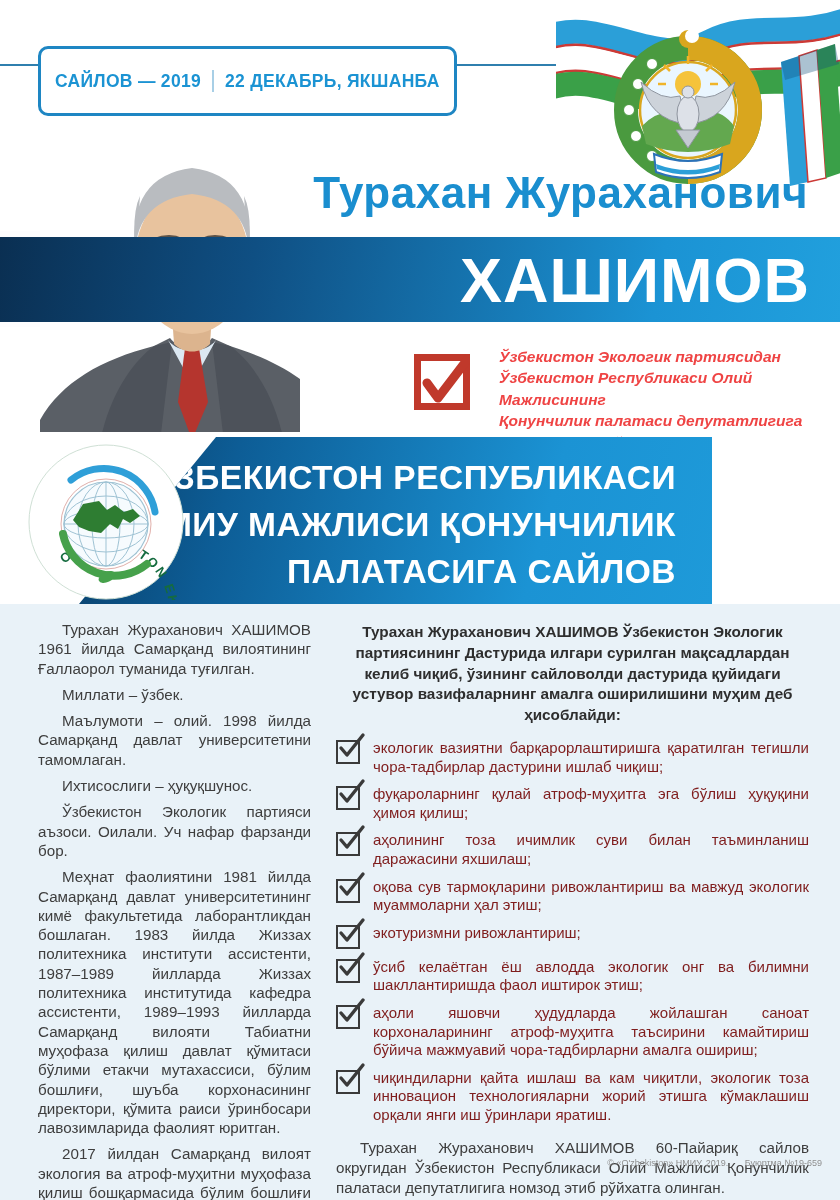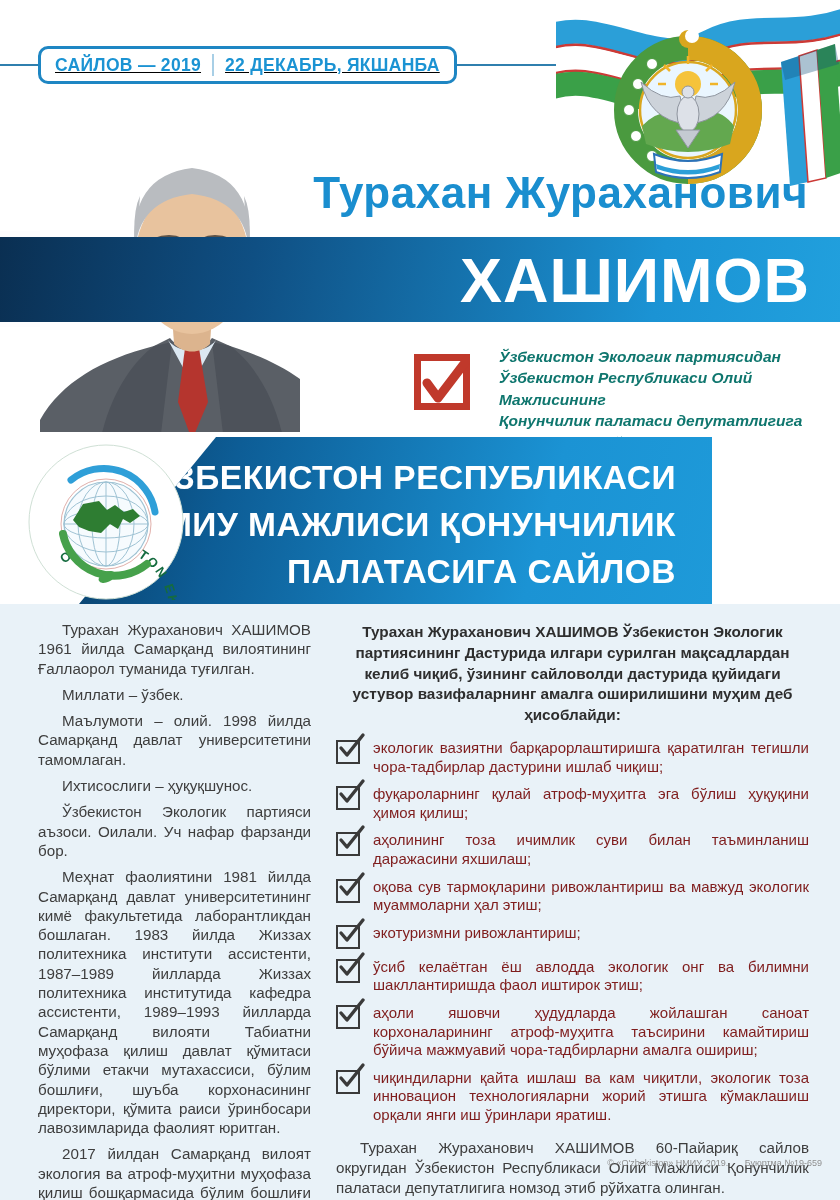--- a/index.html
+++ b/index.html
@@ -4,22 +4,22 @@
 <style>
   html,body{margin:0;padding:0;background:#fff;}
   #poster{
     position:relative; width:840px; height:1200px; background:#ffffff;
     overflow:hidden; font-family:"Liberation Sans", sans-serif;
   }
   
   .top-rule{position:absolute; left:0; top:64px; width:648px; height:2px; background:#2f7fae;}
   .badge{
     position:absolute; left:38px; top:46px; background:#fff;
-    border:3px solid #1e86c3; border-radius:10px; padding:5px 14px;
-    display:flex; align-items:center; gap:11px;text-decoration:underline;
+    border:3px solid #1e86c3; border-radius:10px; padding:21px 14px;
+    display:flex; align-items:center; gap:11px;
   }
   .badge span{font-size:17.5px; font-weight:bold; color:#1b93d3; letter-spacing:.3px; white-space:nowrap;}
   .badge .divider{width:2px; height:22px; background:#a8cfe6;}
   
   .ribbon{position:absolute; left:556px; top:0; width:284px; height:190px;}
   .emblem{position:absolute; left:608px; top:26px; width:160px; height:162px;}
   
   .photo-patch{position:absolute; left:0; top:231px; width:90px; height:96px; background:#fdfdfe;}
   .photo{position:absolute; left:40px; top:92px; width:260px; height:340px;}
   
@@ -31,21 +31,21 @@
     position:absolute; left:0; top:237px; width:840px; height:85px;
     background:linear-gradient(100deg,#0a2f52 0%,#0f4f83 30%,#1b93d4 78%,#21a0dd 100%);
   }
   .surname{
     position:absolute; right:30px; top:244px; font-size:63px; font-weight:bold;
     color:#ffffff; letter-spacing:1px;
   }
   
   .red-check{position:absolute; left:414px; top:354px; width:56px; height:56px;}
   .nom-text{position:absolute; left:499px; top:346px; width:336px;}
-  .nom-text p{margin:0; font-size:15.5px; line-height:1.38; font-weight:bold; font-style:italic; color:#0f766e;}
+  .nom-text p{margin:0; font-size:15.5px; line-height:1.38; font-weight:bold; font-style:italic; color:#ef4444;}
   
   .banner{
     position:absolute; left:0; top:437px; width:712px; height:167px;
     background:linear-gradient(105deg,#072f52 0%,#0d5d96 32%,#1b93d4 75%,#1e9ad9 100%);
     -webkit-clip-path:polygon(216px 0,840px 0,840px 167px,79px 167px);
     clip-path:polygon(216px 0,840px 0,840px 167px,79px 167px);
   }
   .banner-text{position:absolute; right:36px; top:18px; text-align:right;}
   .banner-text div{font-size:33.5px; font-weight:bold; color:#fff; line-height:1.4; letter-spacing:.5px; white-space:nowrap;}
   .party-logo{position:absolute; left:27px; top:440px; width:160px; height:160px;}

